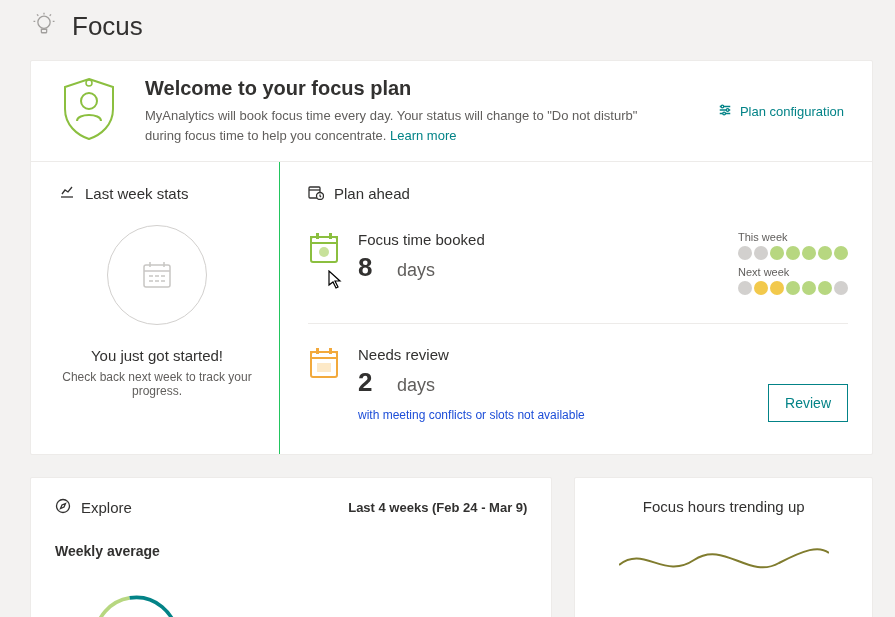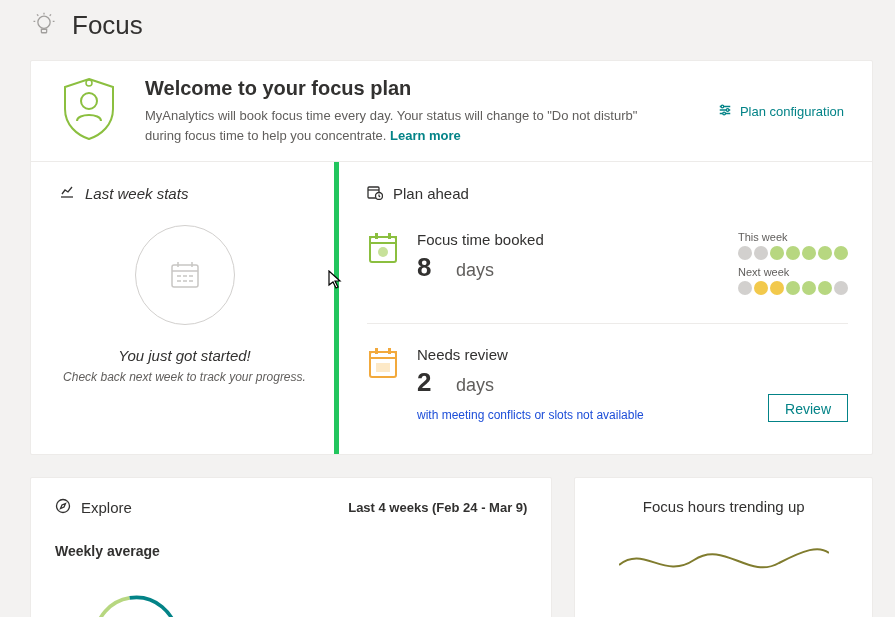--- a/index.html
+++ b/index.html
@@ -8,20 +8,21 @@
     background: #f3f2f1;
     color: #323130;
     width: 895px;
     height: 617px;
     overflow: hidden;
     padding: 10px 22px 0 30px;
   }
   
   .header {
     display: flex;
+    align-items: center;
     gap: 14px;
     margin-bottom: 18px;
   }
   .header h1 {
     font-weight: 400;
     font-size: 26px;
     color: #323130;
   }
   
   .main-card {
@@ -45,42 +46,41 @@
     margin-bottom: 6px;
   }
   .welcome-text p {
     font-size: 13px;
     color: #605e5c;
     line-height: 1.5;
     max-width: 500px;
   }
   .welcome-text a {
     color: #038387;
-    font-weight: 700;
+    font-weight: 400;
     text-decoration: none;
   }
   .plan-config {
     align-self: center;
     display: flex;
     align-items: center;
     gap: 8px;
     color: #038387;
     font-size: 13px;
     cursor: pointer;
   }
   
   .body-split {
     display: flex;
   }
   .left-col {
-    width: 308px;
-    border-right: 5px solid #22c55e;
+    width: 249px;
+    border-right: 1px solid #22c55e;
     padding: 22px 24px 30px 28px;
     text-align: center;
-    font-style: italic;
   }
   .right-col {
     flex: 1;
     padding: 22px 24px 10px 28px;
   }
   .section-head {
     display: flex;
     align-items: center;
     gap: 10px;
     font-size: 15px;
@@ -161,21 +161,21 @@
   .dot.yellow { background: #f2c94c; }
   .review-btn {
     align-self: flex-end;
     border: 1px solid #038387;
     color: #038387;
     background: #fff;
     padding: 6px 16px;
     font-size: 14px;
     cursor: pointer;
     margin-top: 18px;
-    height: 28px;
+    height: 38px;
   }
   .helpful {
     display: flex;
     justify-content: flex-end;
     align-items: center;
     gap: 8px;
     font-size: 12px;
     color: #605e5c;
     padding-top: 6px;
     border-top: 1px solid #edebe9;

